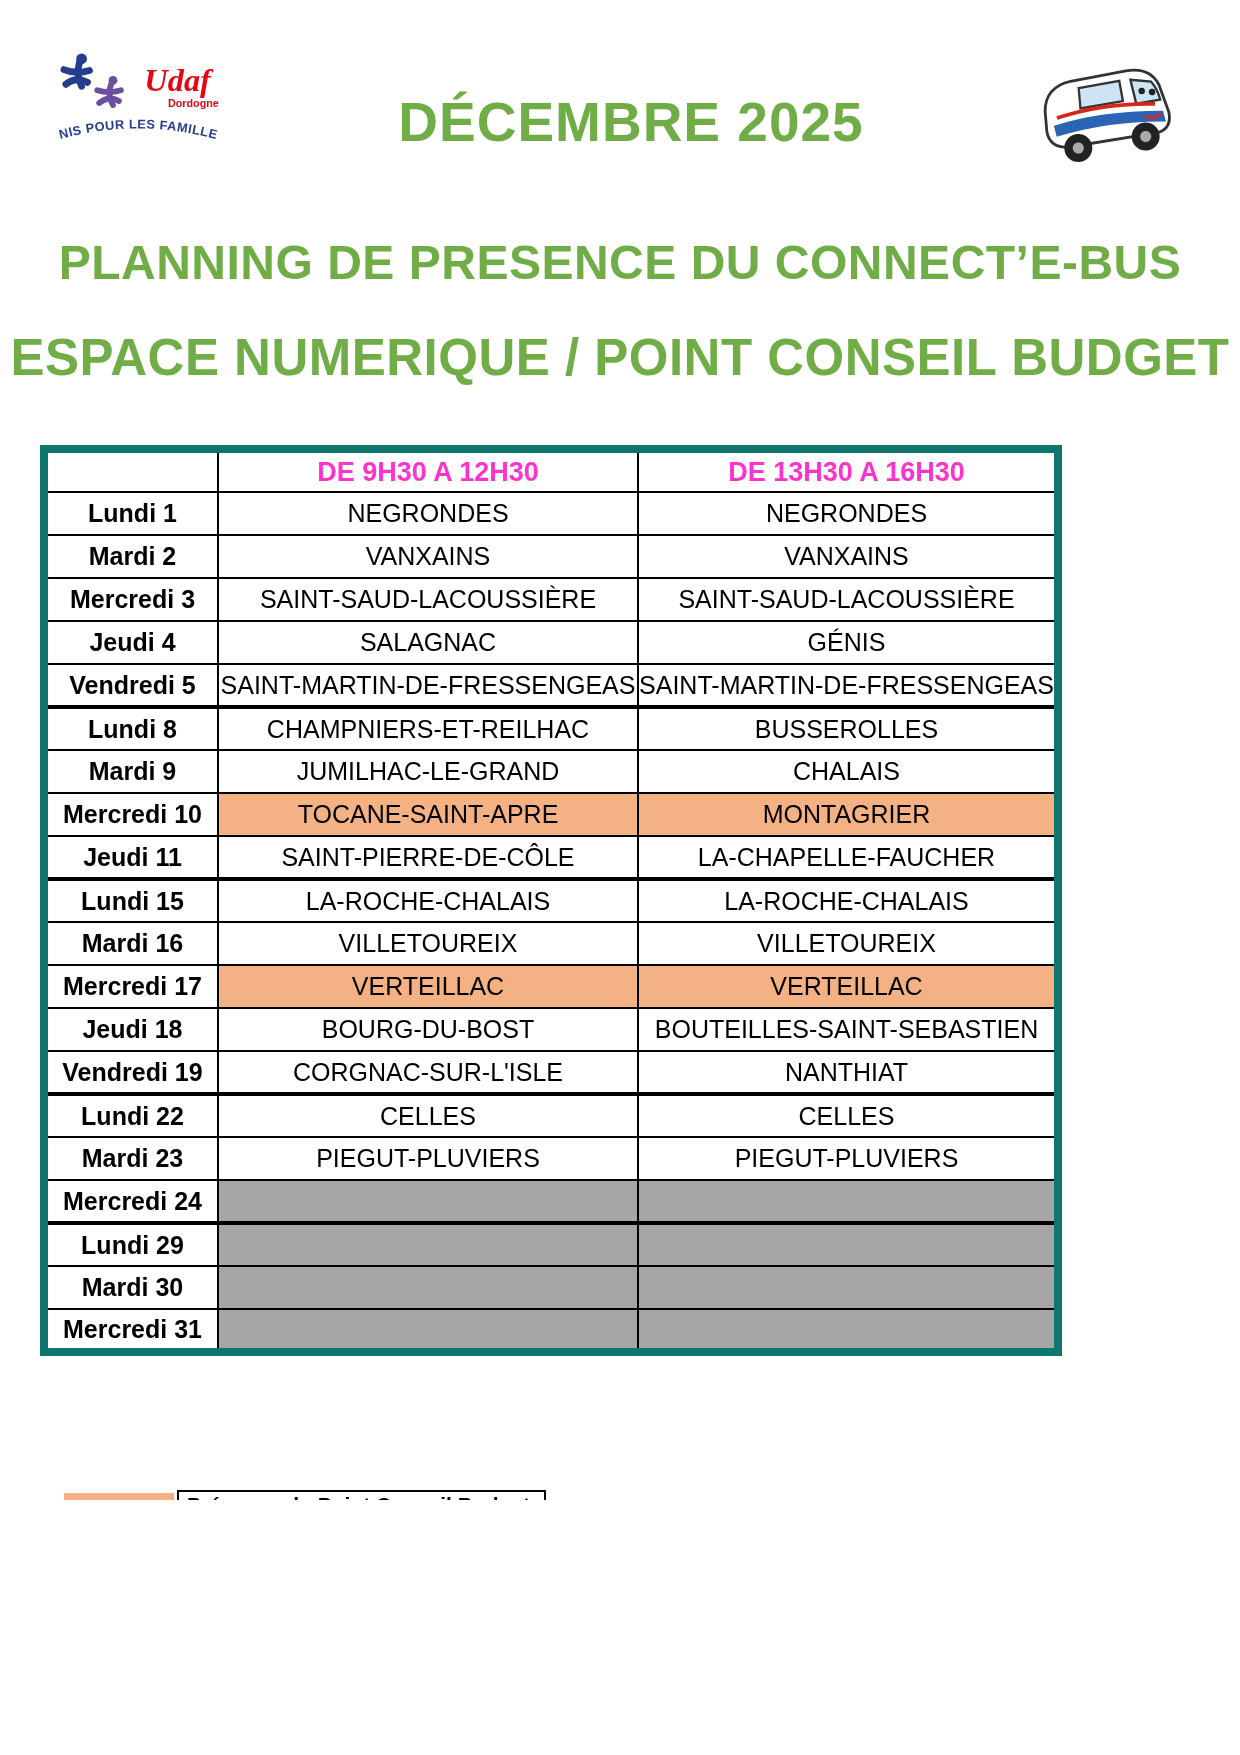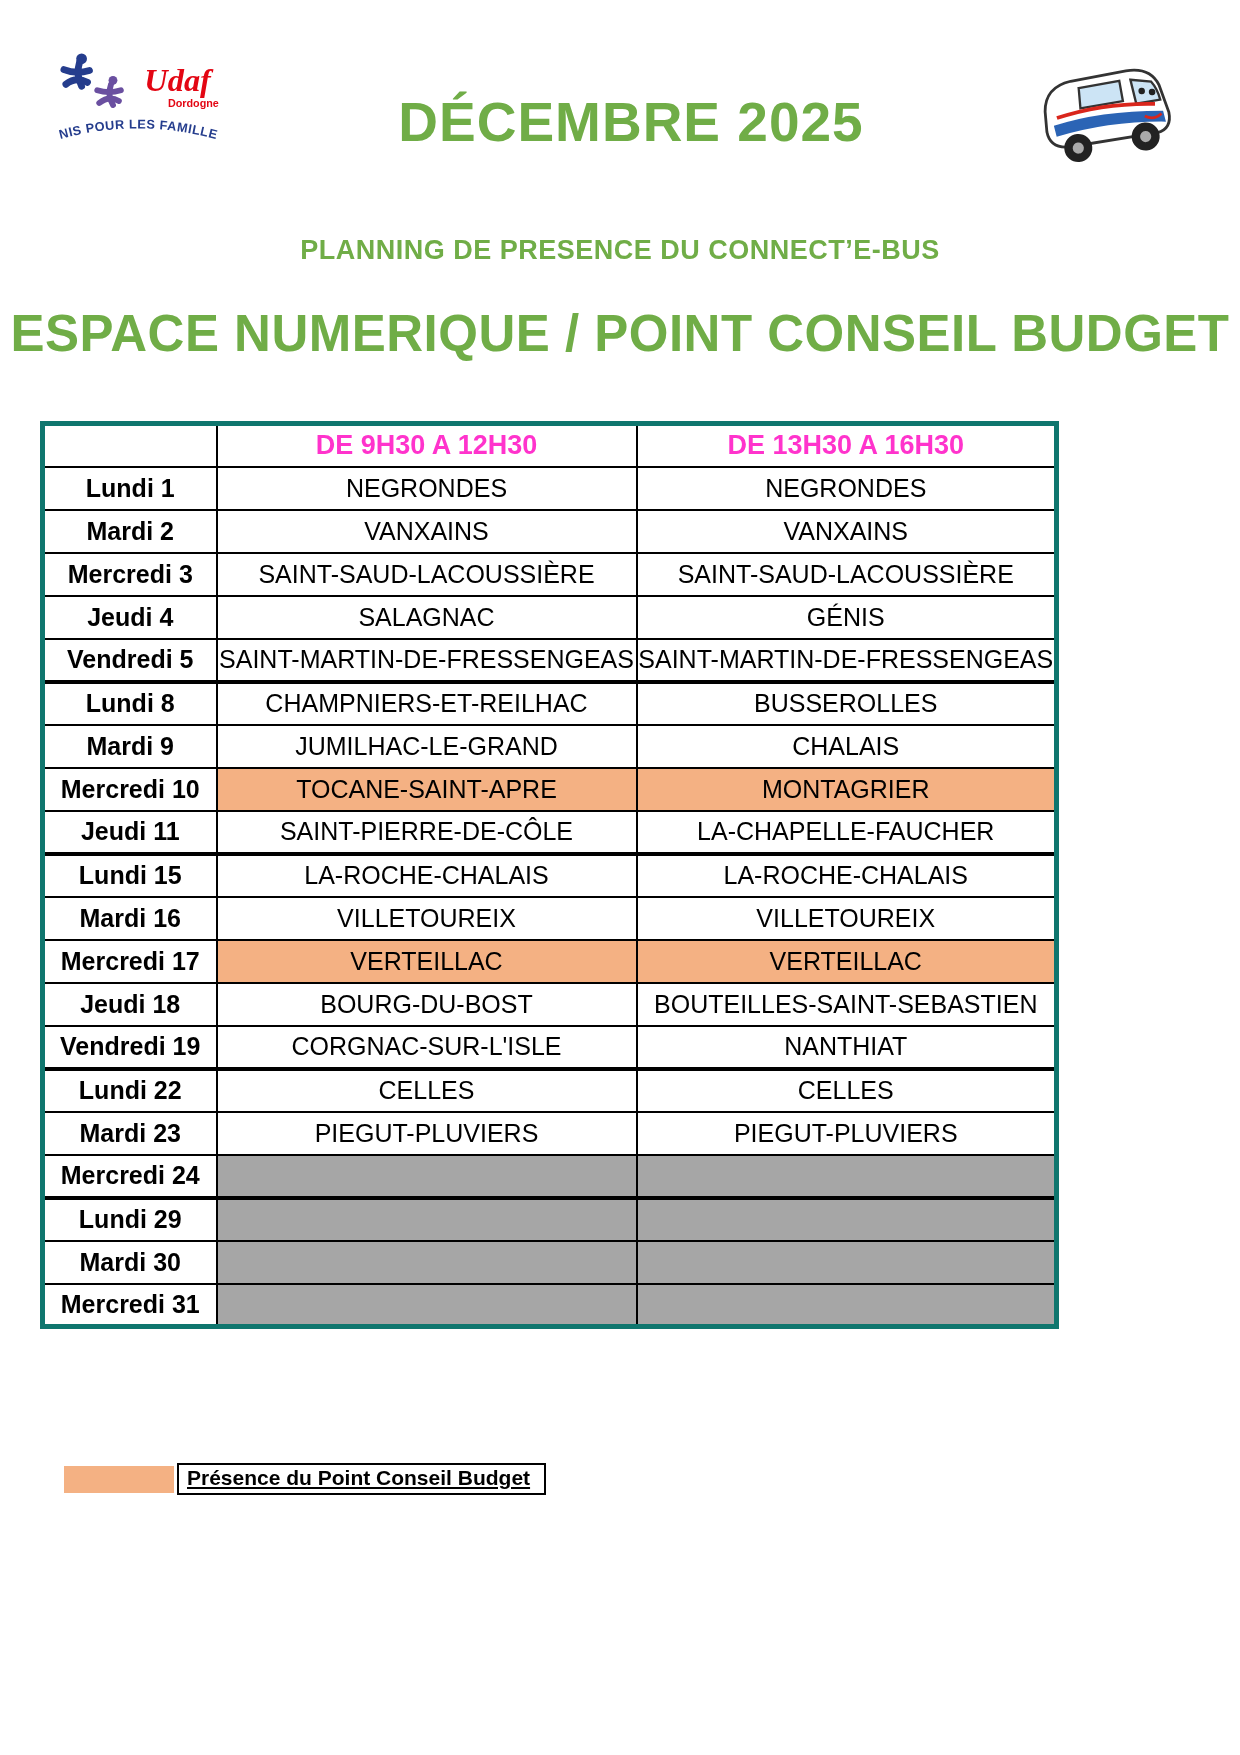--- a/index.html
+++ b/index.html
@@ -20,30 +20,30 @@
   .month-title {
     flex:1 1 auto; text-align:center;
     color:var(--green,#70AD47);
     font-size:55px; font-weight:bold; letter-spacing:1px;
     margin-top:42px;
   }
   .bus-box { width:175px; flex:0 0 auto; }
 
   
   .subtitle { margin-top:52px; text-align:center; color:var(--green,#70AD47); font-weight:bold; }
-  .subtitle .line1 { font-size:27px; letter-spacing:0.5px; }
+  .subtitle .line1 { font-size:48px; letter-spacing:0.5px; }
   .subtitle .line2 { font-size:51px; letter-spacing:0.5px; margin-top:38px; }
 
   
   table.planning {
     margin:58px 0 0 40px;
     width:1013px;
     border-collapse:collapse;
     table-layout:fixed;
-    border:5px solid #0f766e;
+    border:8px solid #0f766e;
   }
   table.planning th, table.planning td {
     border:2px solid #000;
     height:43px;
     text-align:center;
     vertical-align:middle;
     overflow:hidden;
     white-space:nowrap;
   }
   col.day-col   { width:174px; }

